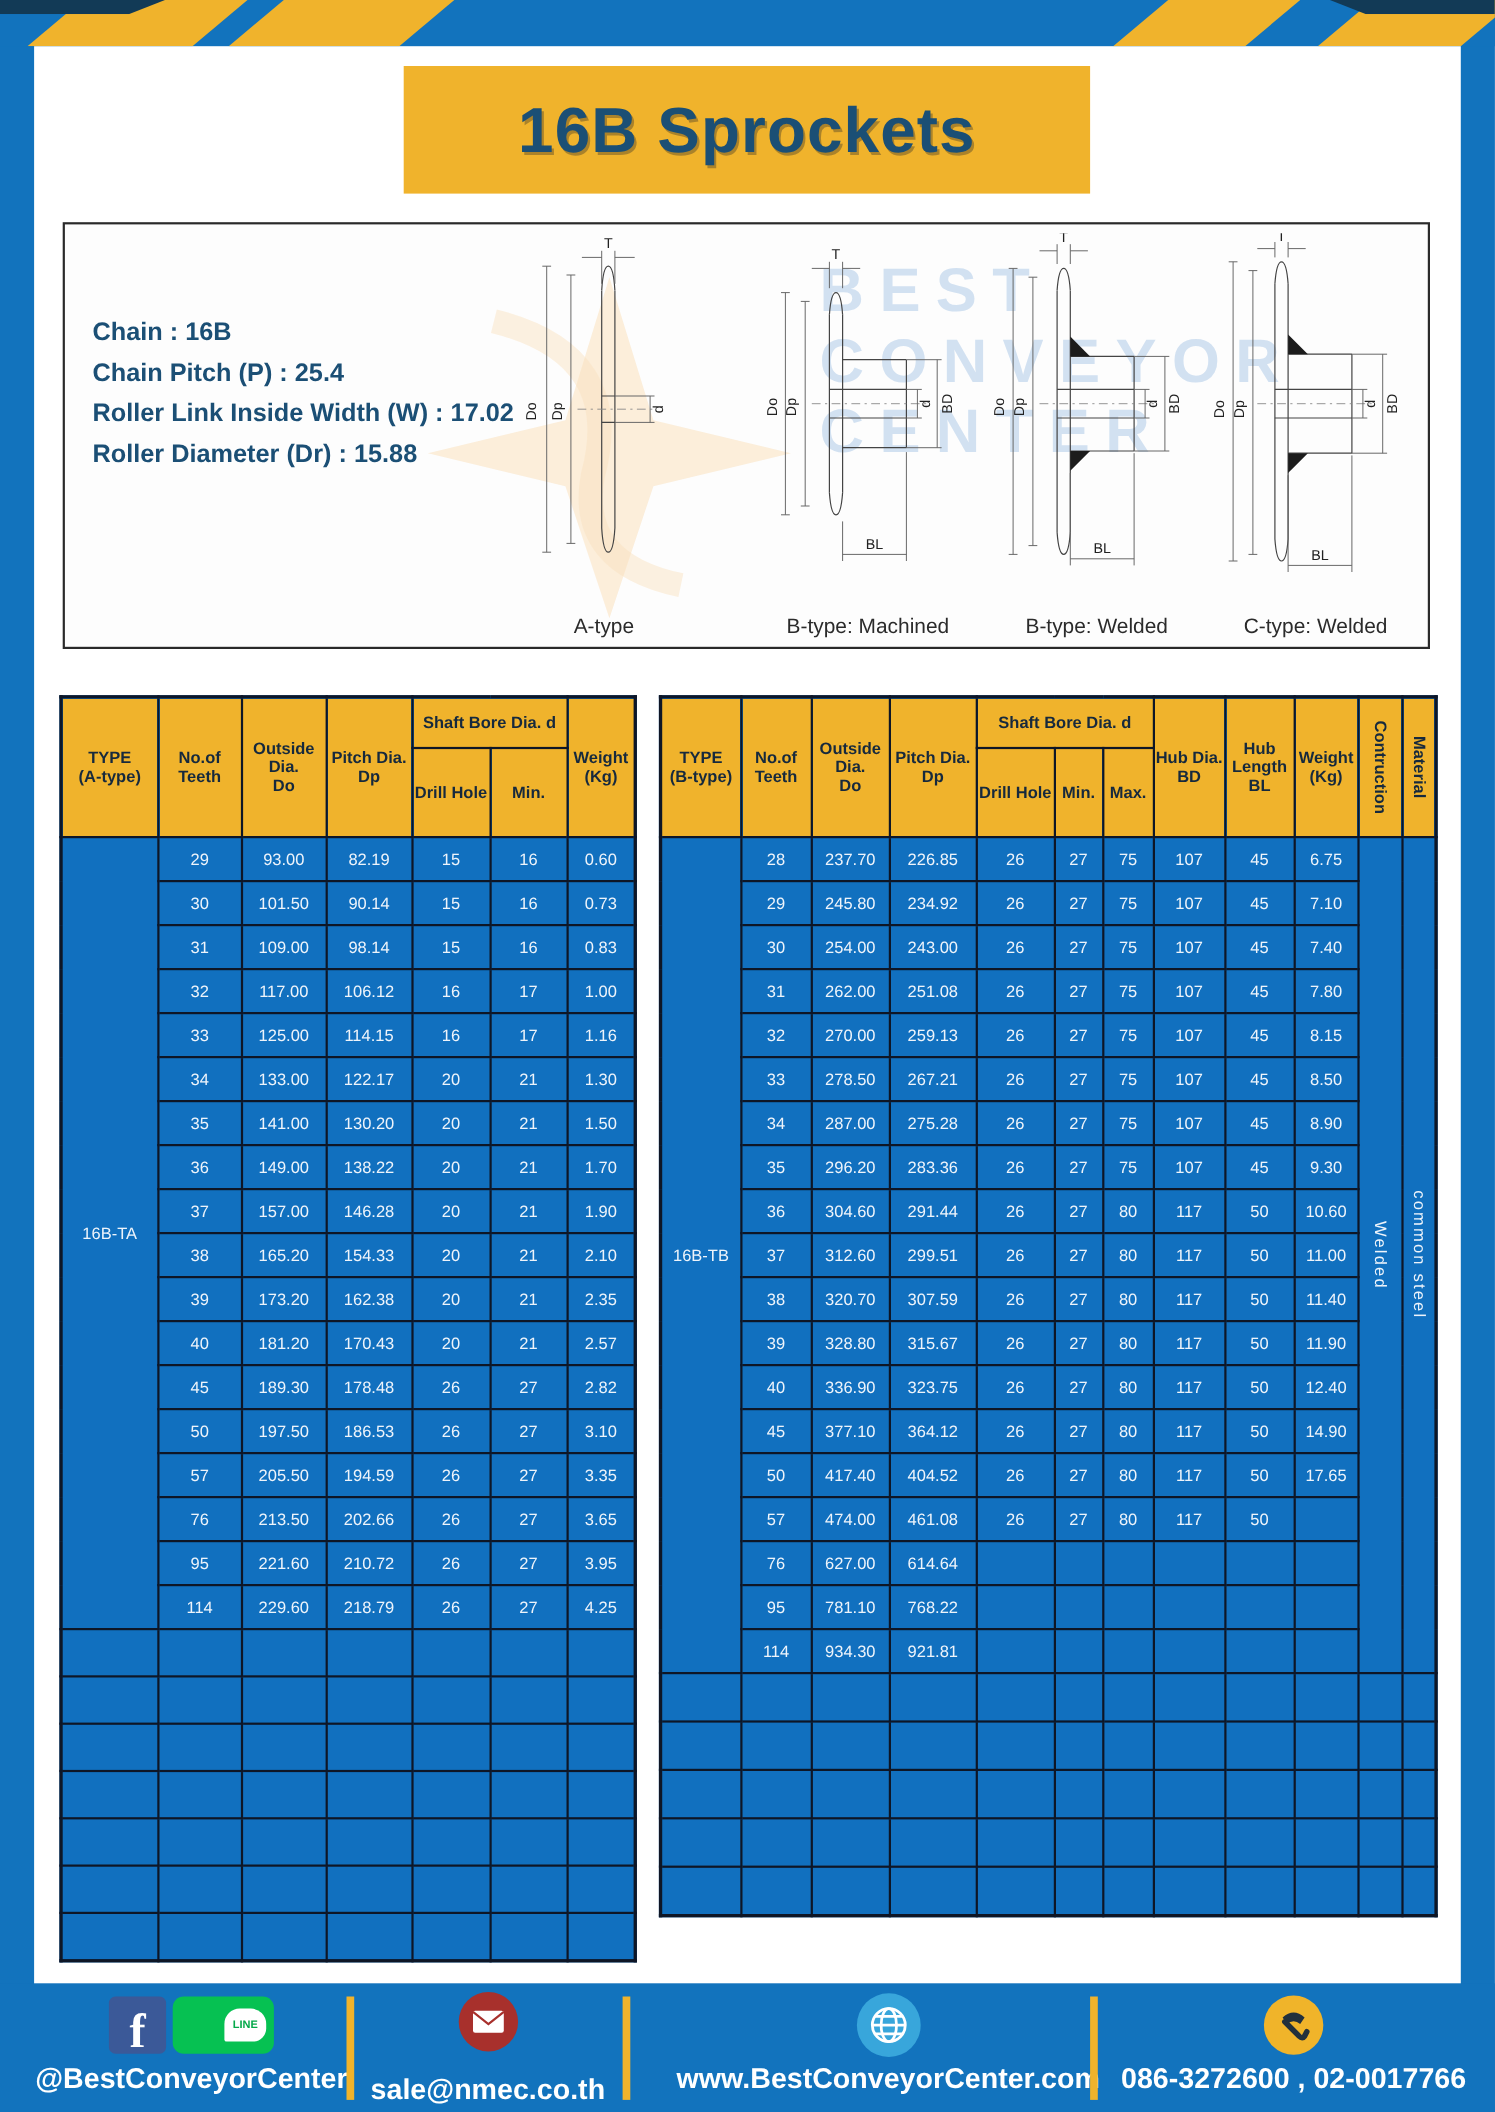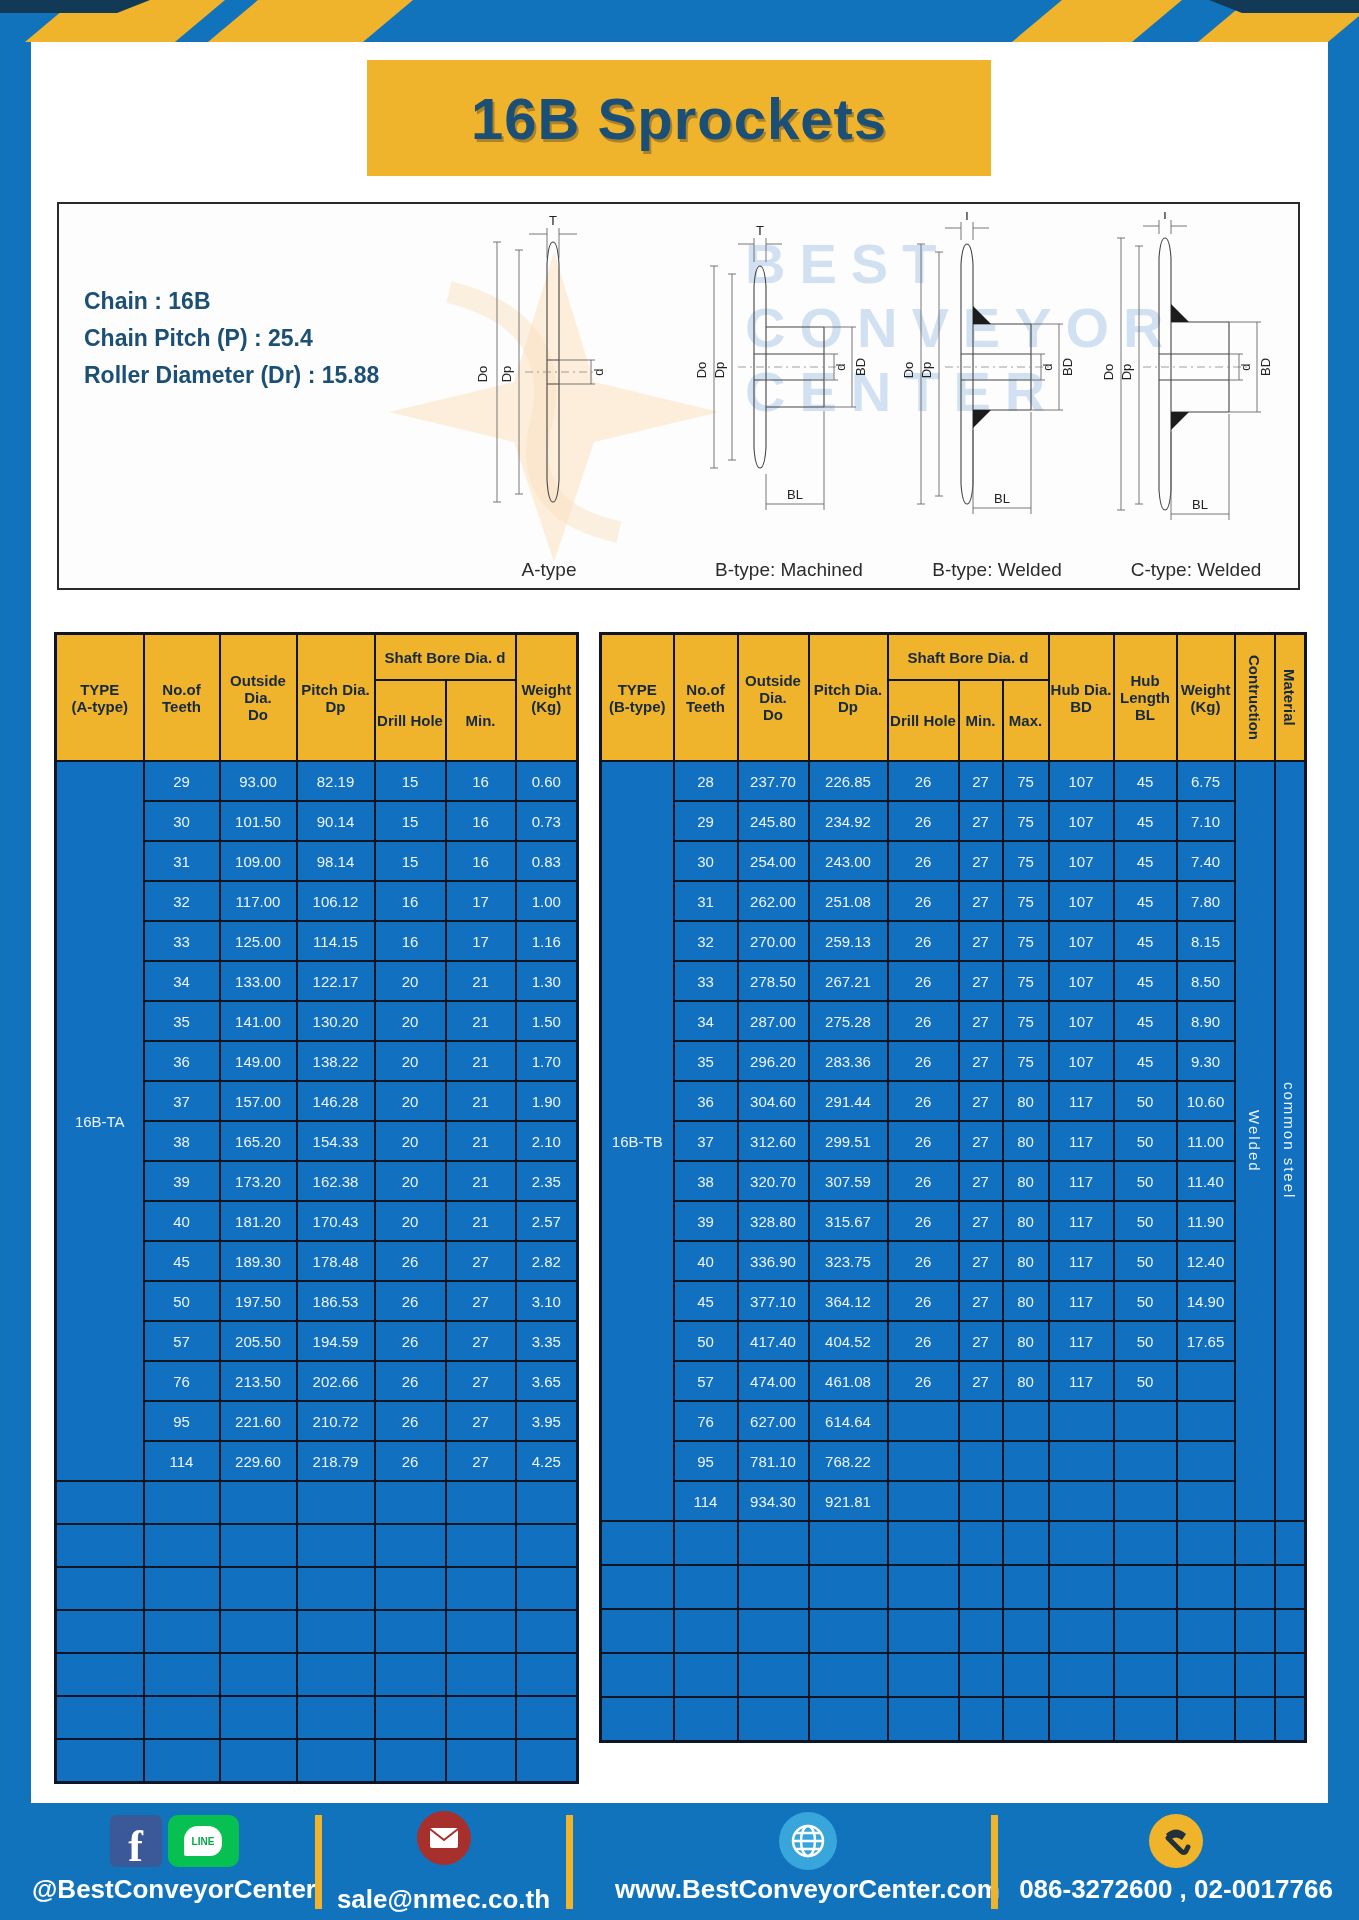--- a/index.html
+++ b/index.html
@@ -55,22 +55,22 @@
   
   .footer{position:absolute;left:0;right:0;top:1803px;height:117px;background:#1273bd;}
   .fsec{position:absolute;top:8px;height:104px;display:flex;flex-direction:column;
         align-items:center;justify-content:flex-start;}
   .ficons{height:60px;display:flex;align-items:center;gap:6px;}
   .flabel{margin-top:3px;font-size:26px;font-weight:bold;color:#ffffff;white-space:nowrap;}
   .fdiv{position:absolute;top:12px;width:7px;height:94px;background:#f0b32c;}
   .icon-fb{width:52px;height:52px;background:#3b5998;border-radius:6px;display:flex;
            align-items:flex-end;justify-content:center;}
   .icon-fb span{color:#fff;font-family:"Liberation Serif",serif;font-weight:bold;font-size:44px;line-height:40px;}
-  .icon-line{width:71px;height:52px;background:#06c152;border-radius:10px;display:flex;
-             align-items:center;justify-content:center;}
+  .icon-line{width:52px;height:52px;background:#06c152;border-radius:10px;display:flex;
+             align-items:center;justify-content:center;padding-left:40px;}
   .icon-line .bubble{width:38px;height:30px;background:#fff;border-radius:14px 14px 12px 2px;
              display:flex;align-items:center;justify-content:center;}
   .icon-line .bubble span{color:#06a94a;font-size:10px;font-weight:bold;letter-spacing:0;}
   .icon-circle{border-radius:50%;display:flex;align-items:center;justify-content:center;}
   .icon-mail{width:54px;height:54px;background:#a8302c;}
   .icon-globe{width:58px;height:58px;background:#38a6db;}
   .icon-phone{width:54px;height:54px;background:#f0b42a;}
 </style>
 </head>
 <body>
@@ -100,20 +100,21 @@
     </svg>
     <div class="wm-text">
       <div>BEST</div>
       <div>CONVEYOR</div>
       <div>CENTER</div>
     </div>
 
     <div class="specs">
       <div class="spec-line">Chain  :  16B</div>
       <div class="spec-line">Chain Pitch (P)  :  25.4</div>
+      <div class="spec-line">Roller Link Inside Width (W)  :  17.02</div>
       <div class="spec-line">Roller Diameter (Dr)  :  15.88</div>
     </div>
 
     <div class="fig" style="left:400px;width:180px;">
       <svg width="180" height="345" viewBox="0 0 180 345">
         <path class="dline" d="M88 52 C89 36 91 30 94 30 C97 30 99 36 100 52"></path>
         <path class="dline" d="M88 268 C89 284 91 290 94 290 C97 290 99 284 100 268"></path>
         <path class="dline" d="M88 52 V268 M100 52 V268"></path>
         <path class="dline" d="M88 148 H100 M88 172 H100"></path>
         <path class="dcl" d="M66 160 H134"></path>

